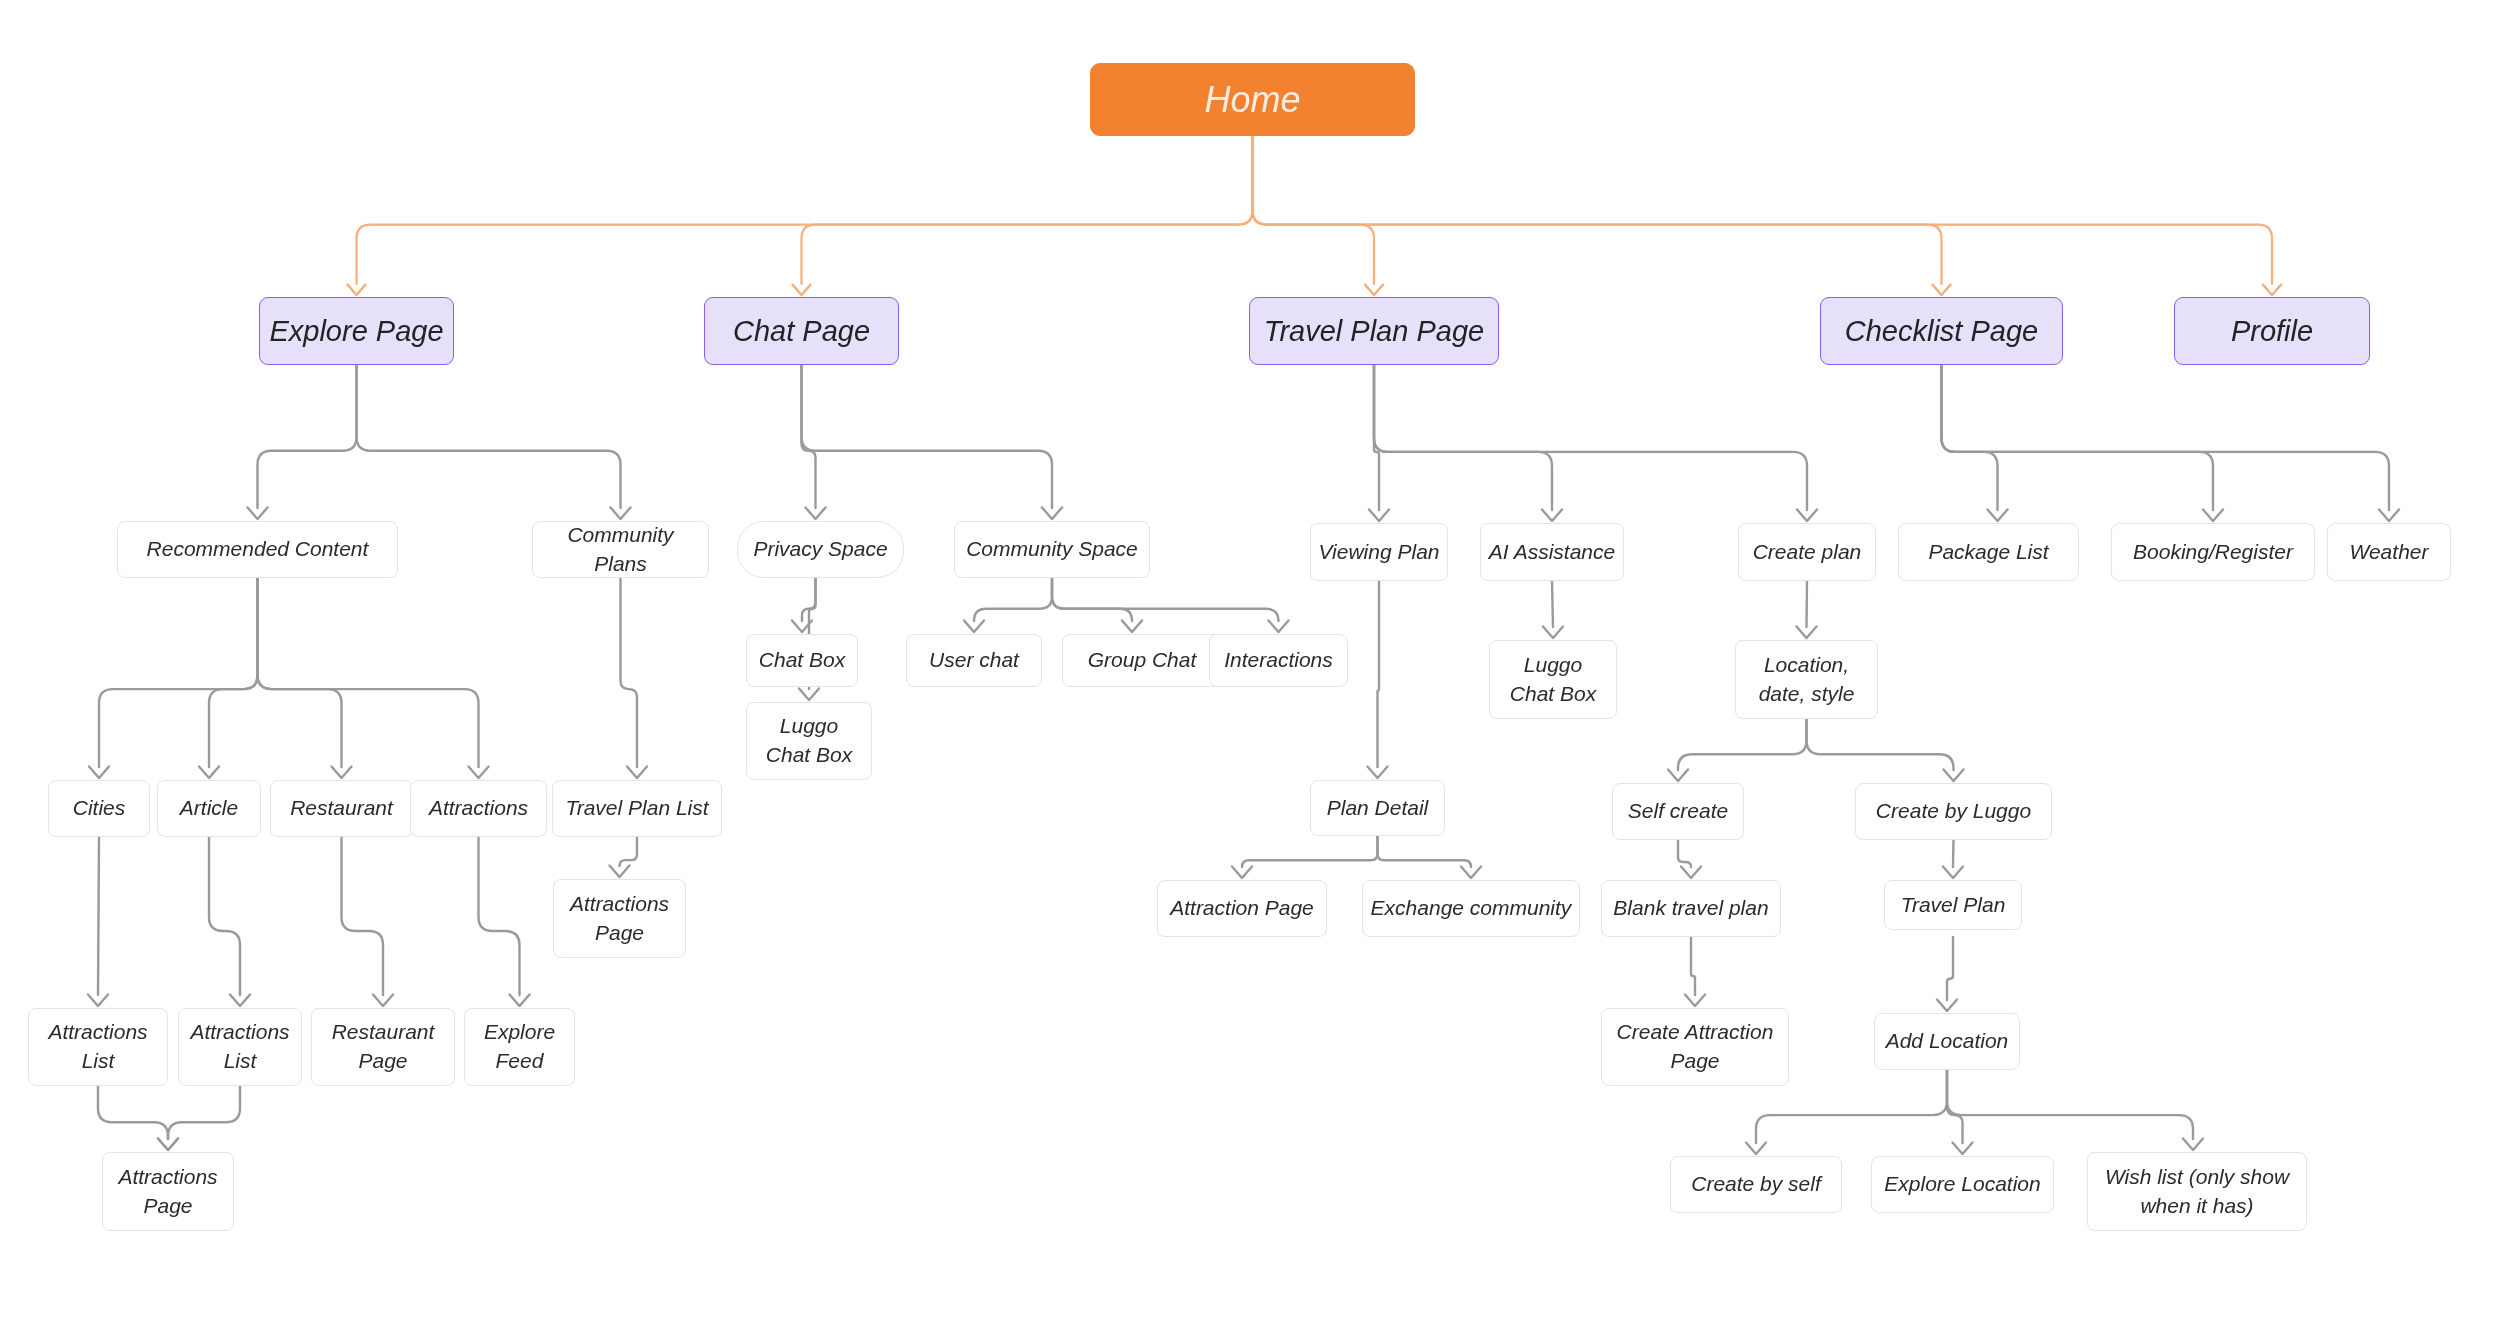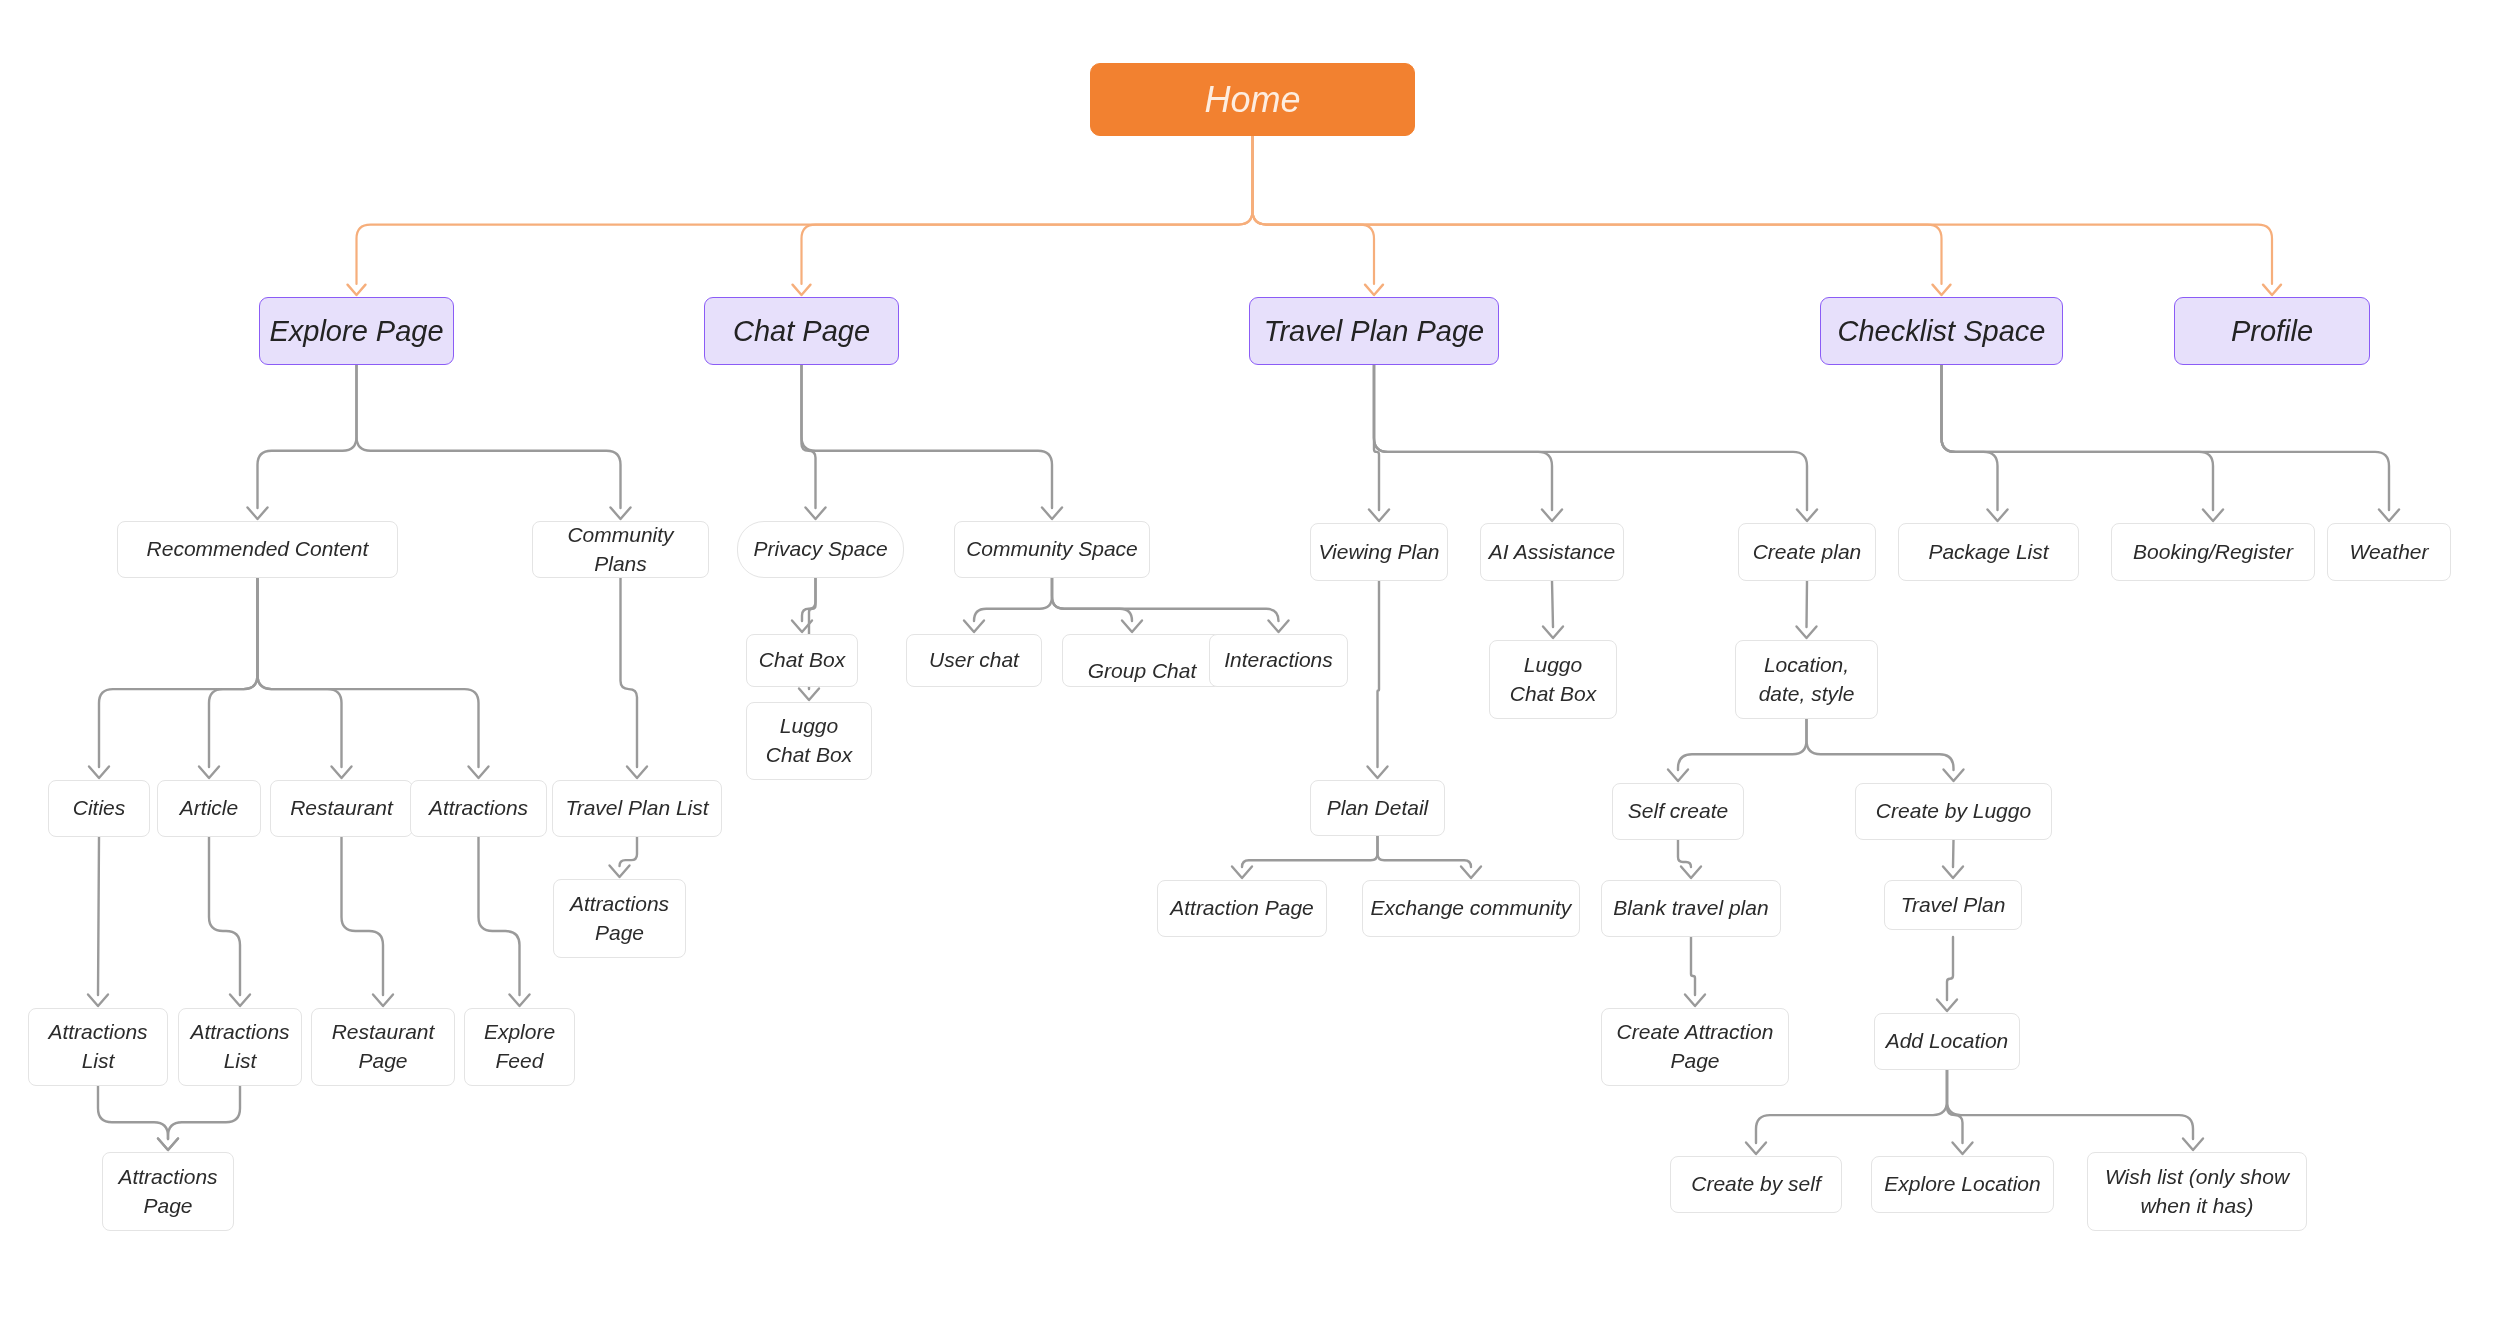--- a/index.html
+++ b/index.html
@@ -176,21 +176,21 @@
       <div class="node n-section" style="left: 259px; top: 297px; width: 195px; height: 68px;">
         <span class="lbl">Explore Page</span>
       </div>
       <div class="node n-section" style="left: 704px; top: 297px; width: 195px; height: 68px;">
         <span class="lbl">Chat Page</span>
       </div>
       <div class="node n-section" style="left: 1249px; top: 297px; width: 250px; height: 68px;">
         <span class="lbl">Travel Plan Page</span>
       </div>
       <div class="node n-section" style="left: 1820px; top: 297px; width: 243px; height: 68px;">
-        <span class="lbl">Checklist Space</span>
+        <span class="lbl">Checklist Page</span>
       </div>
       <div class="node n-section" style="left: 2174px; top: 297px; width: 196px; height: 68px;">
         <span class="lbl">Profile</span>
       </div>
       <div class="node n-card" style="left: 117px; top: 521px; width: 281px; height: 57px;">
         <span class="lbl">Recommended Content</span>
       </div>
       <div class="node n-card" style="left: 532px; top: 521px; width: 177px; height: 57px;">
         <span class="lbl">Community Plans</span>
       </div>
@@ -221,21 +221,21 @@
       <div class="node n-card" style="left: 746px; top: 634px; width: 112px; height: 53px;">
         <span class="lbl">Chat Box</span>
       </div>
       <div class="node n-card" style="left: 746px; top: 702px; width: 126px; height: 78px;">
         <span class="lbl">Luggo
 Chat Box</span>
       </div>
       <div class="node n-card" style="left: 906px; top: 634px; width: 136px; height: 53px;">
         <span class="lbl">User chat</span>
       </div>
-      <div class="node n-card" style="left: 1062px; top: 634px; width: 160px; height: 53px; align-items: flex-end;">
+      <div class="node n-card" style="left: 1062px; top: 634px; width: 160px; height: 53px;">
         <span class="lbl">Group Chat</span>
       </div>
       <div class="node n-card" style="left: 1209px; top: 634px; width: 139px; height: 53px;">
         <span class="lbl">Interactions</span>
       </div>
       <div class="node n-card" style="left: 1489px; top: 640px; width: 128px; height: 79px;">
         <span class="lbl">Luggo
 Chat Box</span>
       </div>
       <div class="node n-card" style="left: 1735px; top: 640px; width: 143px; height: 79px;">

